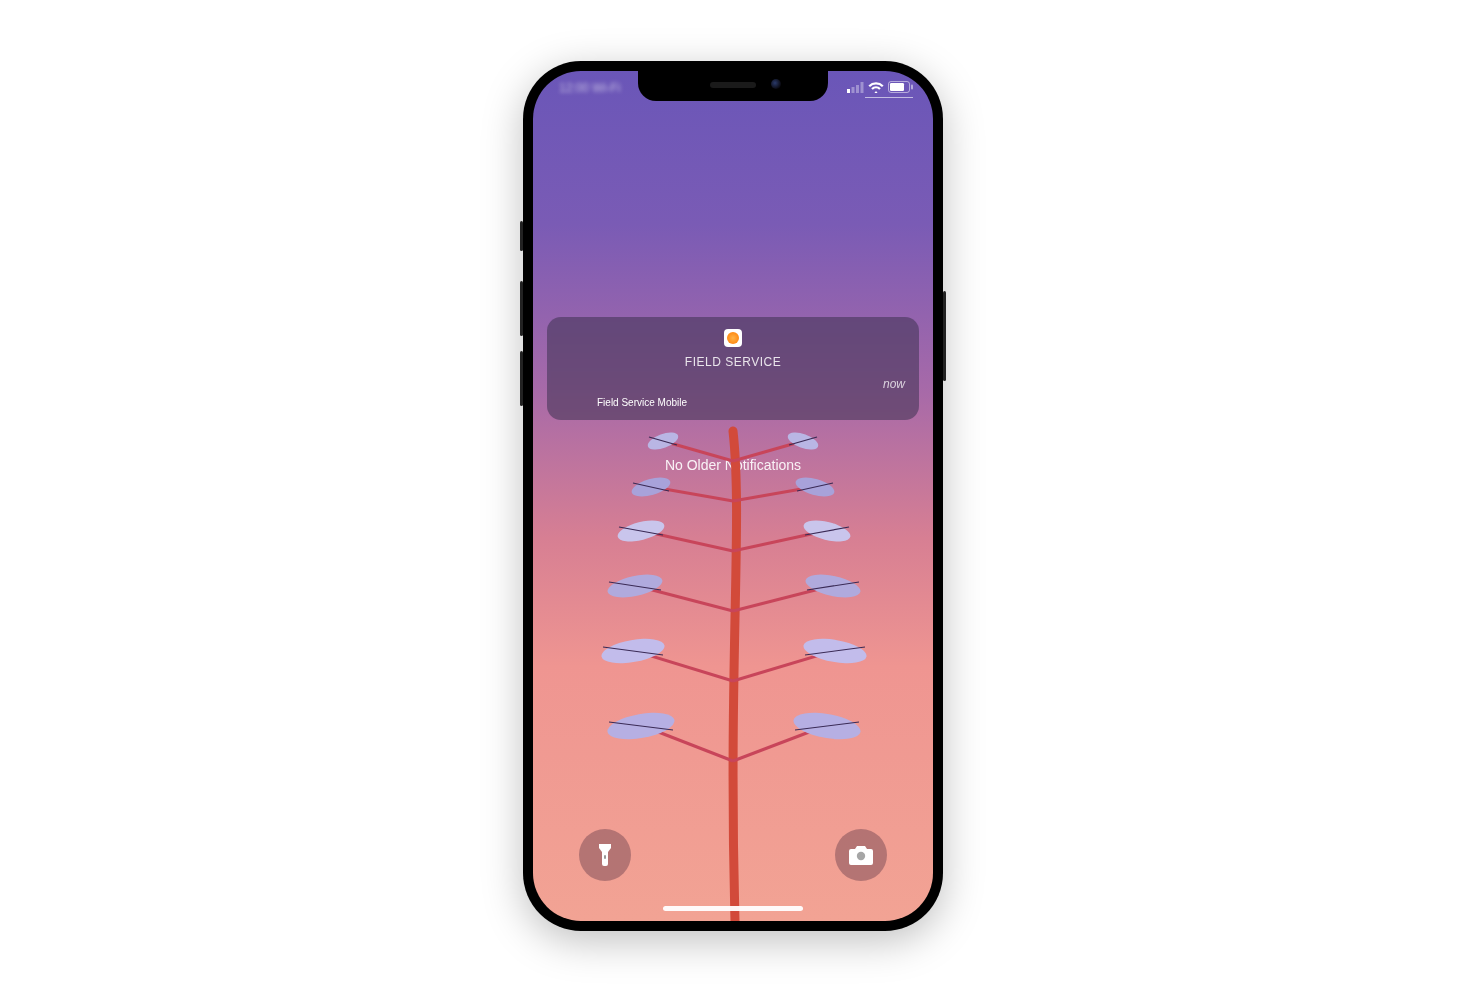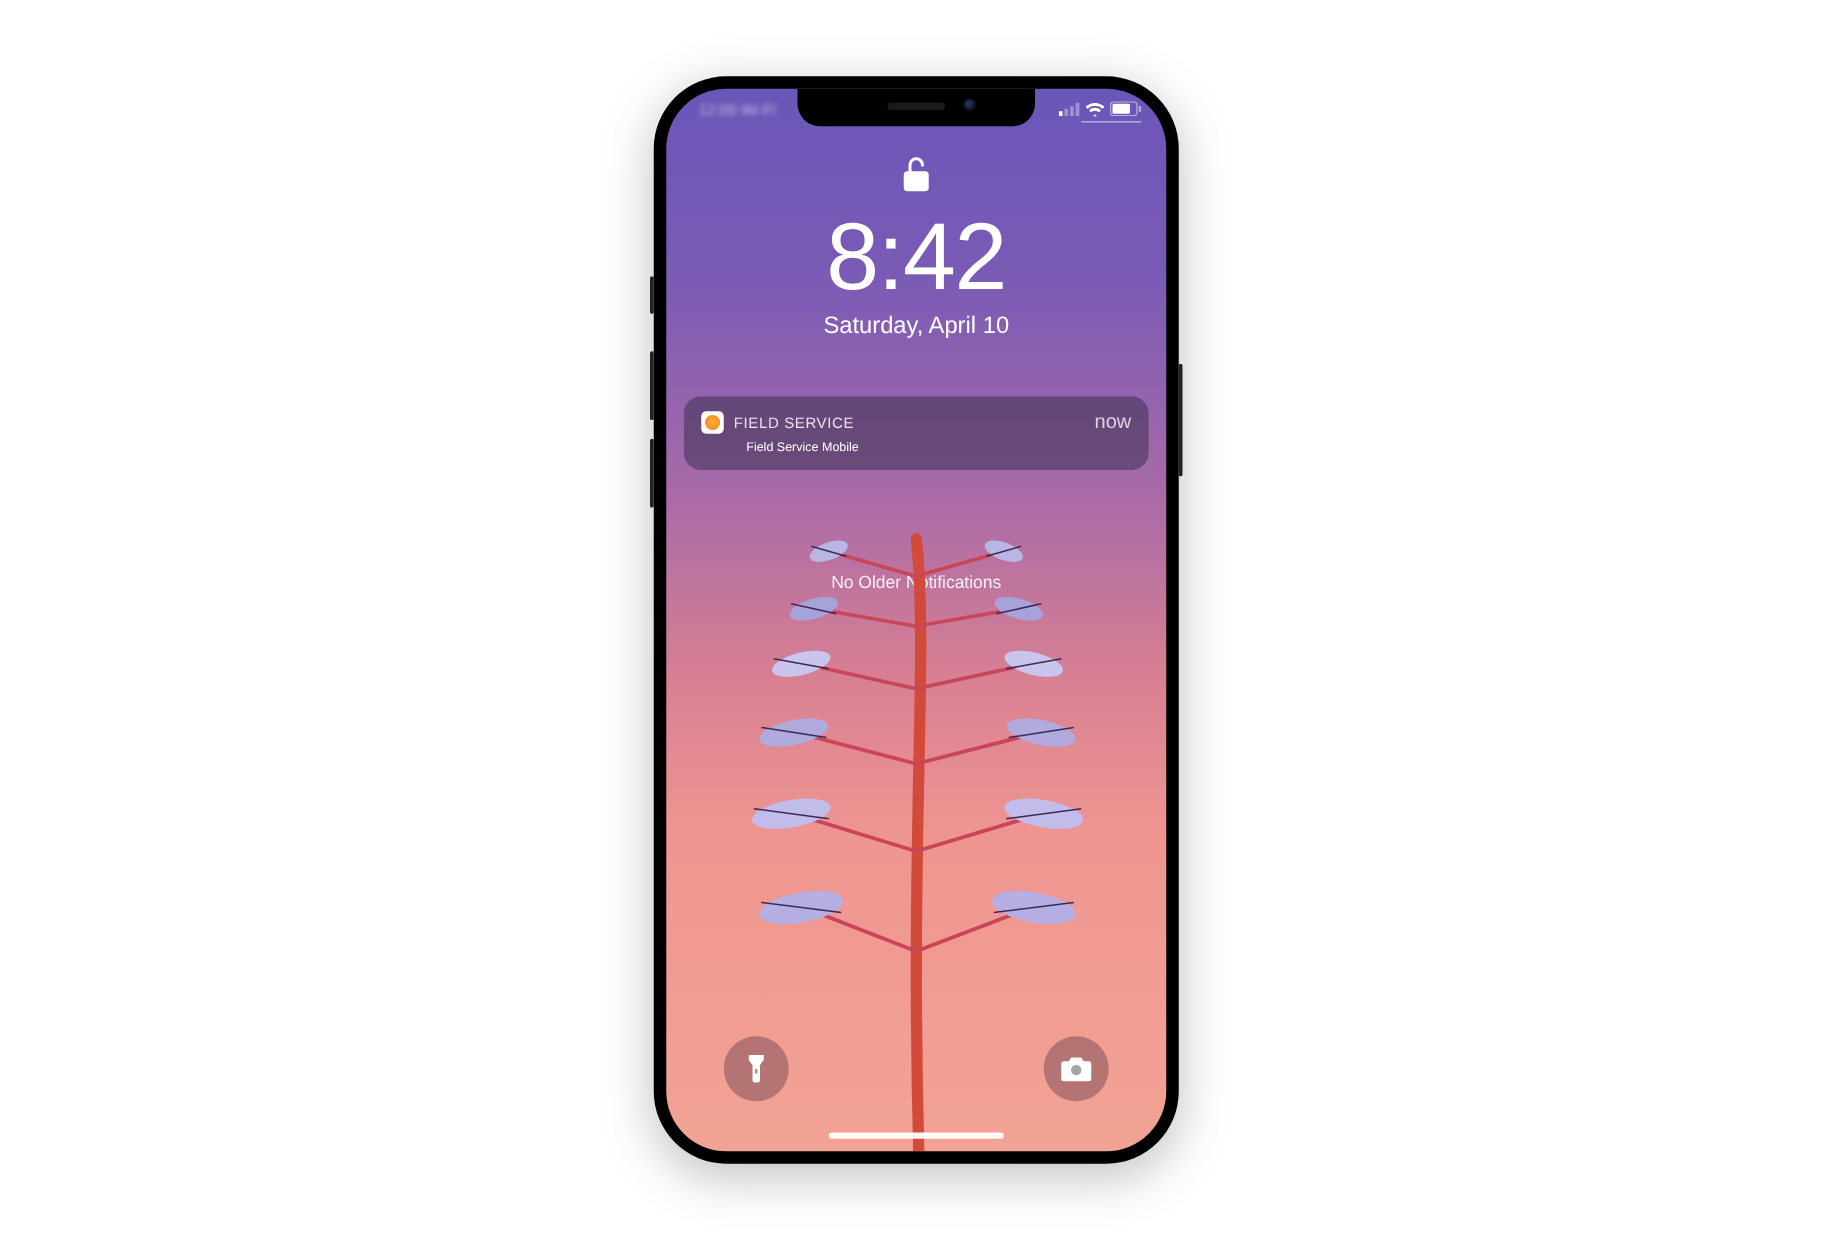--- a/index.html
+++ b/index.html
@@ -17,25 +17,25 @@
   .status{position:absolute;top:8px;left:0;right:0;height:20px;color:#fff;font-size:12px;z-index:40;}
   .status-left{position:absolute;left:26px;top:2px;filter:blur(2px);opacity:.6;}
   .status-right{position:absolute;right:20px;top:2px;display:flex;gap:4px;align-items:center;}
   .status-right svg{display:block;}
   .status-under{position:absolute;right:20px;top:18px;width:48px;height:1px;background:rgba(255,255,255,.6);}
   .lock-area{position:absolute;top:52px;left:0;right:0;text-align:center;color:#fff;}
   .lock-icon{display:inline-block;}
   .time{font-size:76px;font-weight:300;line-height:1;margin-top:8px;letter-spacing:-1px;}
   .date{font-size:19px;margin-top:6px;font-weight:400;}
   .notif{position:absolute;top:246px;left:14px;right:14px;border-radius:14px;background:rgba(60,50,80,.55);backdrop-filter:blur(2px);padding:12px 14px;color:#fff;}
-  .notif-head{display:flex;align-items:center;gap:8px;font-size:12px;}
+  .notif-head{display:flex;align-items:center;gap:8px;font-size:12px;flex-direction:column;}
   .app-icon{width:18px;height:18px;border-radius:4px;background:#fff;display:flex;align-items:center;justify-content:center;}
   .app-dot{width:12px;height:12px;border-radius:50%;background:radial-gradient(circle,#ffb347,#ff7a00);}
   .app-name{letter-spacing:.5px;color:rgba(255,255,255,.85);text-transform:uppercase;font-size:12px;}
-  .notif-time{margin-left:auto;color:rgba(255,255,255,.75);font-size:16px;}
+  .notif-time{margin-left:auto;color:rgba(255,255,255,.75);font-size:12px;font-style:italic;}
   .notif-title{font-size:10px;font-weight:400;margin-top:6px;padding-left:36px;}
   .notif-body{font-size:14px;line-height:1.3;color:rgba(255,255,255,.92);}
   .older{position:absolute;top:386px;left:0;right:0;text-align:center;color:rgba(255,255,255,.9);font-size:14px;}
   .plant{position:absolute;left:50%;bottom:0;transform:translateX(-50%);pointer-events:none;}
   .quick{position:absolute;bottom:40px;width:52px;height:52px;border-radius:50%;background:rgba(130,80,90,.55);display:flex;align-items:center;justify-content:center;}
   .quick-left{left:46px;}
   .quick-right{right:46px;}
   .home-ind{position:absolute;bottom:10px;left:50%;transform:translateX(-50%);width:140px;height:5px;border-radius:3px;background:rgba(255,255,255,.95);}
 </style>
 </head>
@@ -68,30 +68,20 @@
             </svg>
           <svg width="25" height="12" viewBox="0 0 25 12">
               <rect x="0.5" y="0.5" width="21" height="11" rx="2.5" fill="none" stroke="#fff" stroke-opacity=".5"></rect>
               <rect x="2" y="2" width="14" height="8" rx="1.2" fill="#fff"></rect>
               <rect x="23" y="3.5" width="2" height="5" rx="1" fill="#fff" fill-opacity=".5"></rect>
             </svg>
         </div>
         <div class="status-under"></div>
       </div>
 
-      <div class="lock-area">
-        <span class="lock-icon">
-          <svg width="24" height="32" viewBox="0 0 24 32">
-              <path d="M5 14h14a3 3 0 013 3v10a3 3 0 01-3 3H5a3 3 0 01-3-3V17a3 3 0 013-3z" fill="#fff"></path>
-              <path d="M7 14V9a5 5 0 0110 0" fill="none" stroke="#fff" stroke-width="2.4" stroke-linecap="round"></path>
-            </svg>
-        </span>
-        <div class="time">8:42</div>
-        <div class="date">Saturday, April 10</div>
-      </div>
 
       <div class="notif">
         <div class="notif-head">
           <span class="app-icon">
               <span class="app-dot"></span>
             </span>
           <span class="app-name">FIELD SERVICE</span>
           <span class="notif-time">now</span>
         </div>
         <div class="notif-title">Field Service Mobile</div>

